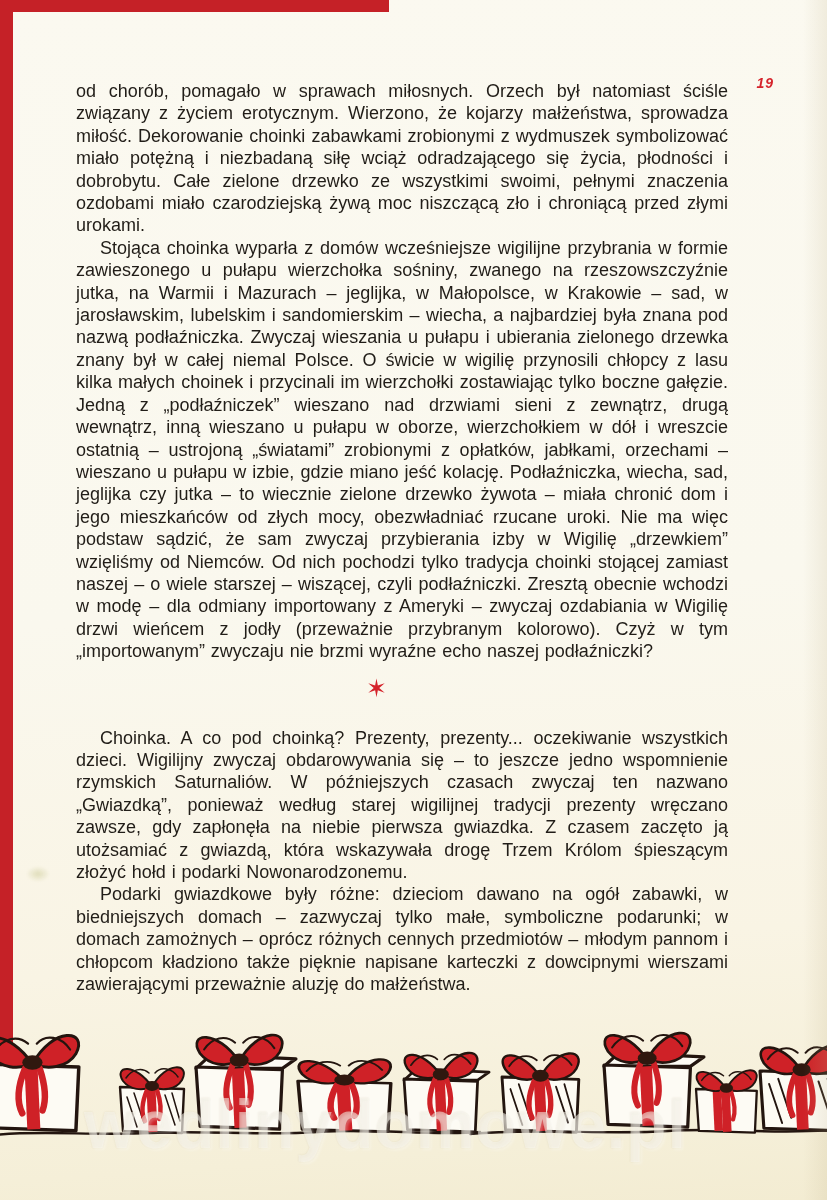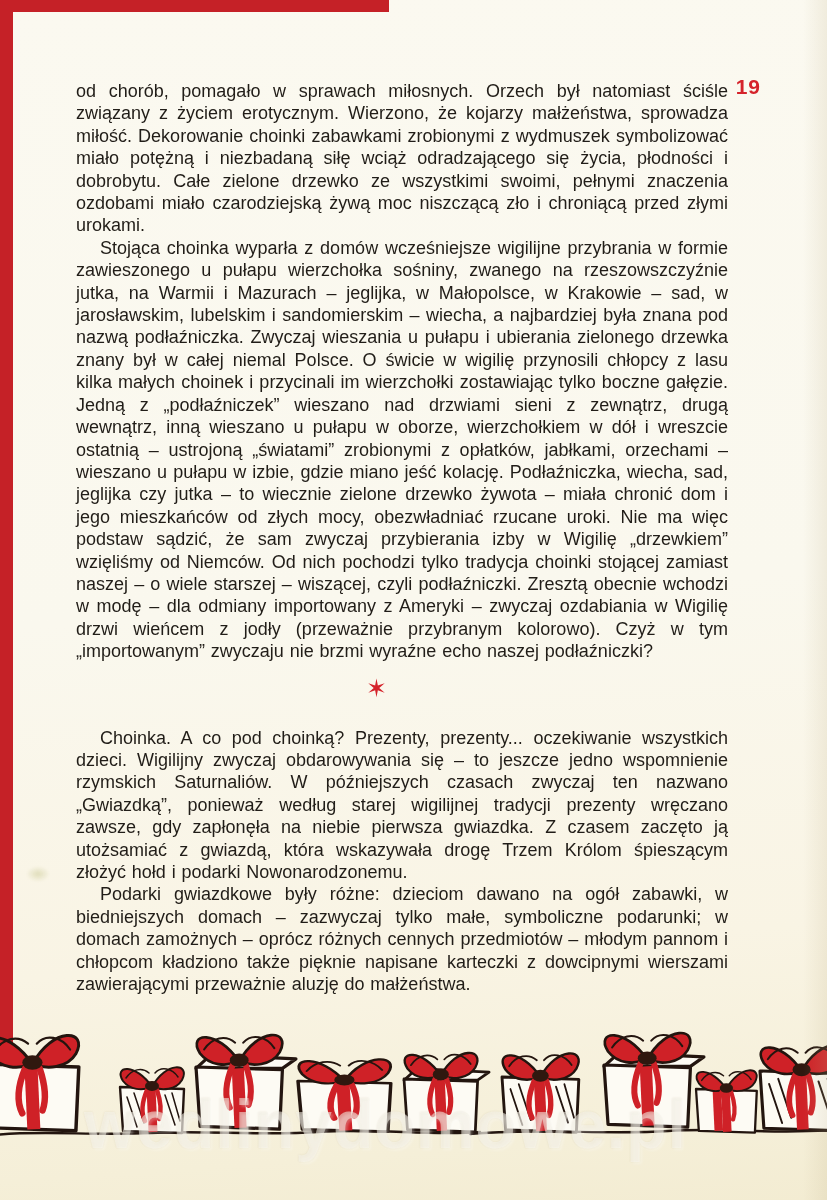--- a/index.html
+++ b/index.html
@@ -14,22 +14,22 @@
   }
   .page::after{ 
     content:"";position:absolute;top:0;right:0;width:24px;height:100%;
     background:linear-gradient(90deg,rgba(190,175,135,0) 0%,rgba(190,175,135,0.18) 100%);
     pointer-events:none;
   }
   .bar{position:absolute;background:#c52127;}
   .bar-left{left:0;top:0;width:13px;height:1046px;}
   .bar-top{left:0;top:0;width:389px;height:12px;}
   .page-number{
-    position:absolute;top:75px;right:66px;
-    font-size:21px;font-weight:bold;color:#d5232b;letter-spacing:1px;
+    position:absolute;top:75px;right:53px;
+    font-size:14px;font-weight:bold;color:#d5232b;letter-spacing:1px;font-style:italic;
   }
   .text-block{
     position:absolute;left:76px;top:80px;width:652px;
     font-size:18px;line-height:22.4px;color:#211d18;
     text-align:justify;word-spacing:0.045em;
   }
   .para{margin:0;text-indent:24px;}
   .para.no-indent{text-indent:0;}
   .para b,.para .bold{font-weight:400;}
   .divider{

